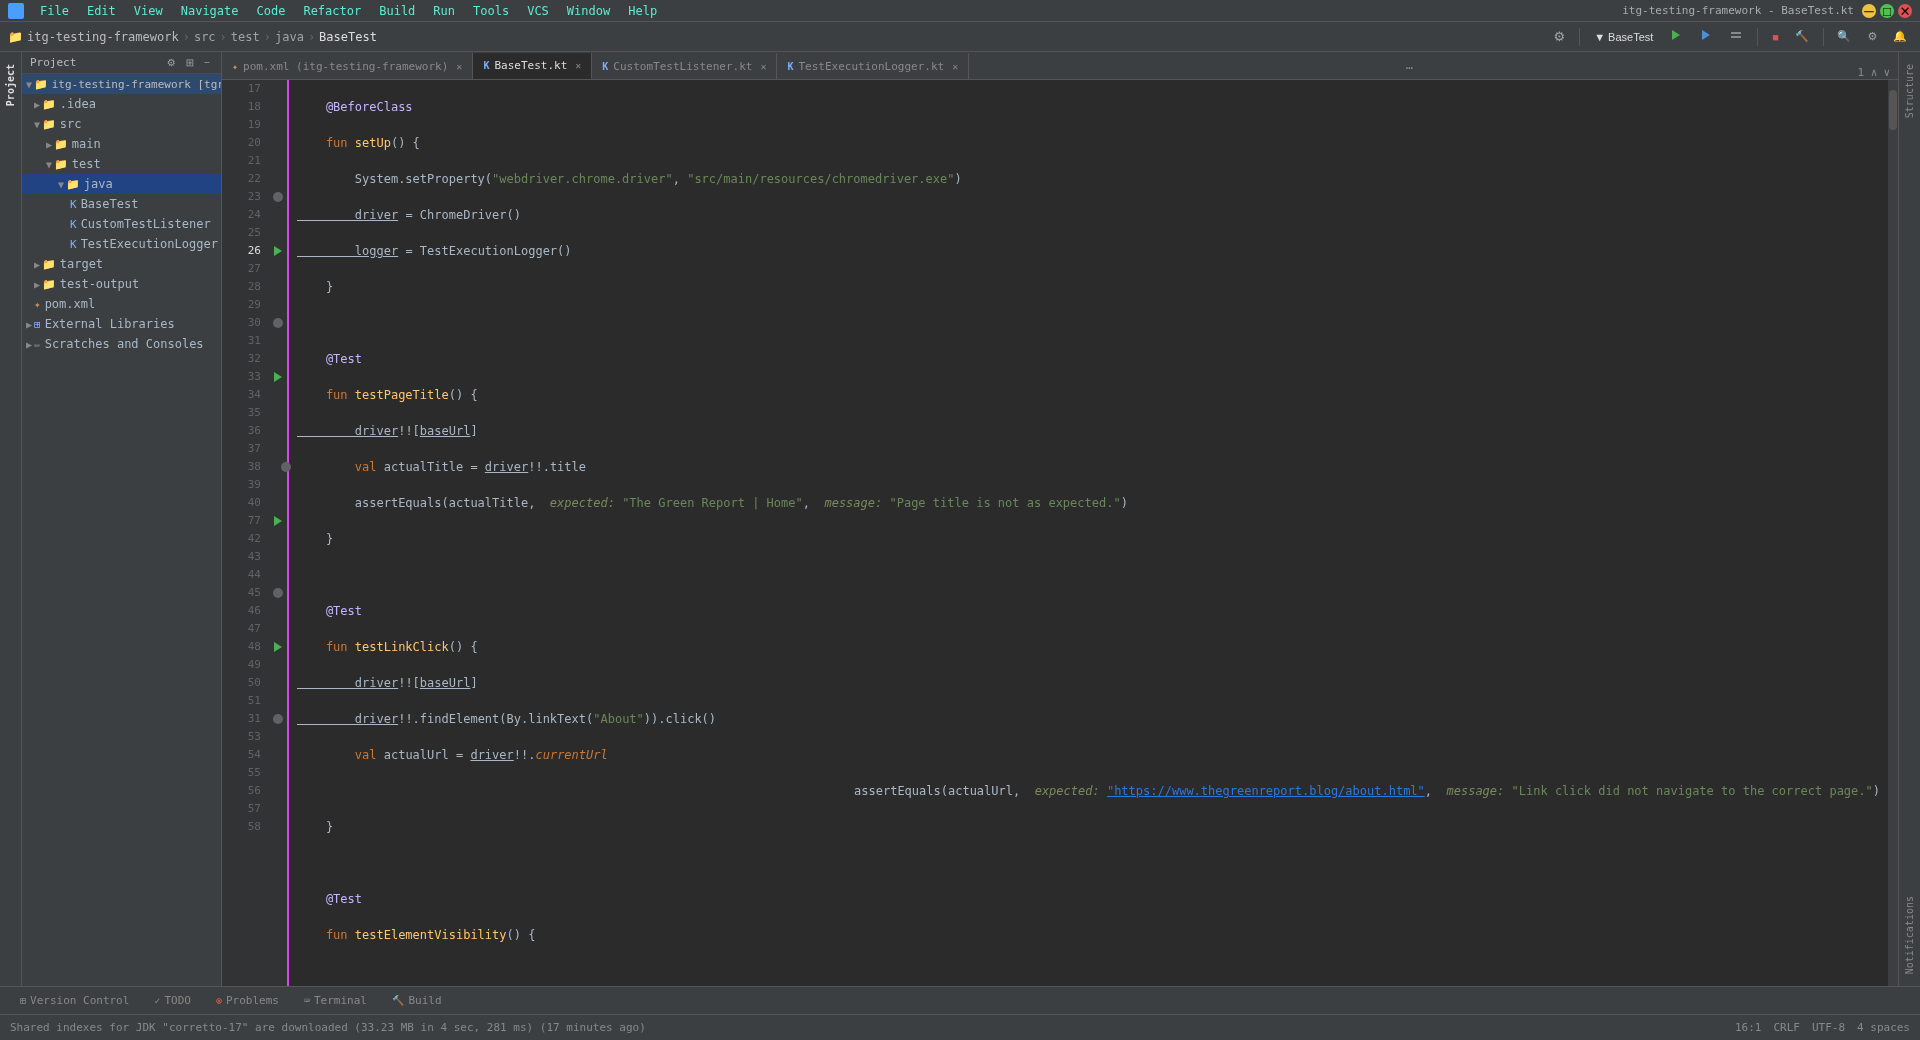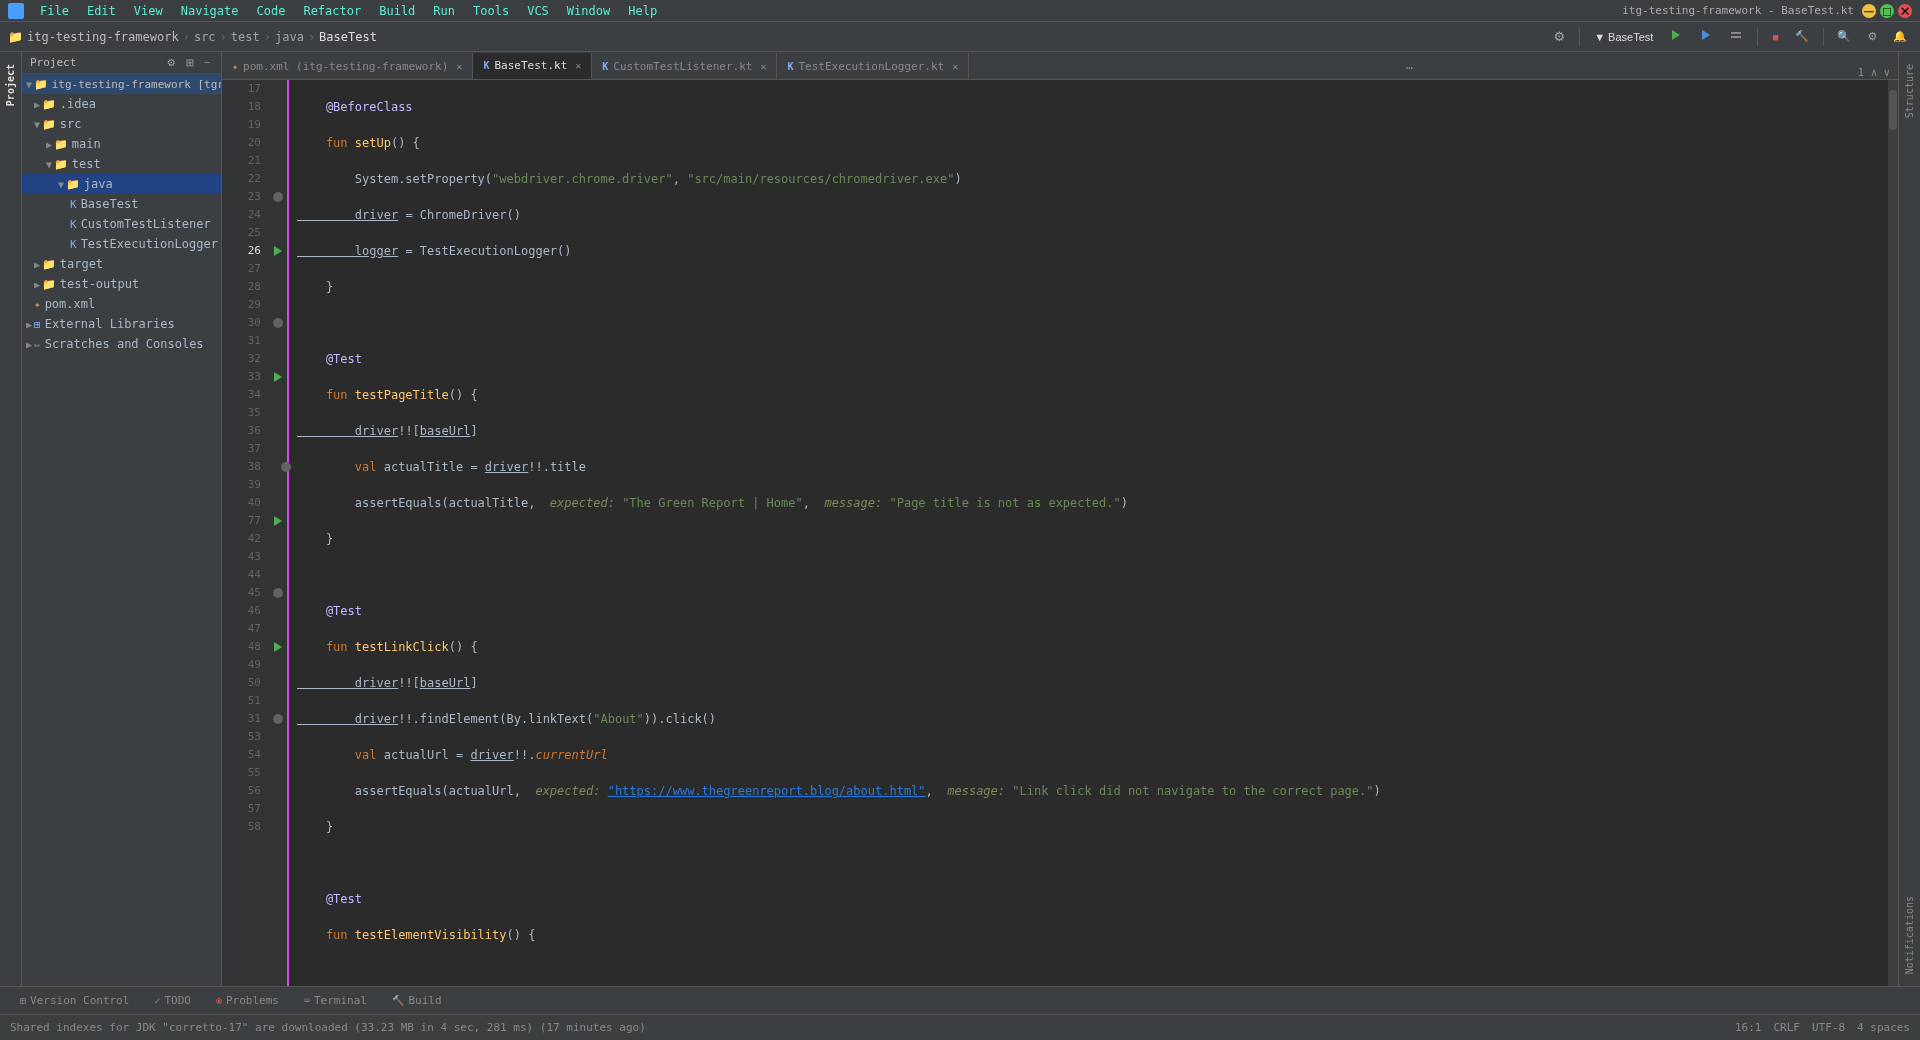--- a/index.html
+++ b/index.html
@@ -634,21 +634,21 @@
 <div style="height:18px;"><span class="ref">        driver</span><span class="var">!![</span><span class="ref">baseUrl</span><span class="var">]</span></div>
 <div style="height:18px;"><span class="kw">        val </span><span class="var">actualTitle = </span><span class="ref">driver</span><span class="var">!!.title</span></div>
 <div style="height:18px;"><span class="var">        assertEquals(actualTitle, </span><span class="param-hint"> expected: </span><span class="str">"The Green Report | Home"</span><span class="var">,  </span><span class="param-hint">message: </span><span class="str">"Page title is not as expected."</span><span class="var">)</span></div>
 <div style="height:18px;"><span class="var">    }</span></div>
 <div style="height:18px;"></div>
 <div style="height:18px;"><span class="ann">    @Test</span></div>
 <div style="height:18px;"><span class="kw">    fun </span><span class="fn">testLinkClick</span><span class="var">() {</span></div>
 <div style="height:18px;"><span class="ref">        driver</span><span class="var">!![</span><span class="ref">baseUrl</span><span class="var">]</span></div>
 <div style="height:18px;"><span class="ref">        driver</span><span class="var">!!.findElement(By.linkText(</span><span class="str">"About"</span><span class="var">)).click()</span></div>
 <div style="height:18px;"><span class="kw">        val </span><span class="var">actualUrl = </span><span class="ref">driver</span><span class="var">!!.</span><span class="kw2">currentUrl</span></div>
-<div style="height:18px;"><span class="var">        assertEquals(actualUrl, </span><span class="param-hint"> expected: </span><span class="url">"https://www.thegreenreport.blog/about.html"</span><span class="var">,  </span><span class="param-hint">message: </span><span class="str">"Link click did not navigate to the correct page."</span><span class="var">)</span></div>
+<div style="height:18px;text-align:right;"><span class="var">        assertEquals(actualUrl, </span><span class="param-hint"> expected: </span><span class="url">"https://www.thegreenreport.blog/about.html"</span><span class="var">,  </span><span class="param-hint">message: </span><span class="str">"Link click did not navigate to the correct page."</span><span class="var">)</span></div>
 <div style="height:18px;"><span class="var">    }</span></div>
 <div style="height:18px;"></div>
 <div style="height:18px;"><span class="ann">    @Test</span></div>
 <div style="height:18px;"><span class="kw">    fun </span><span class="fn">testElementVisibility</span><span class="var">() {</span></div>
 
 
 
 
 
 

